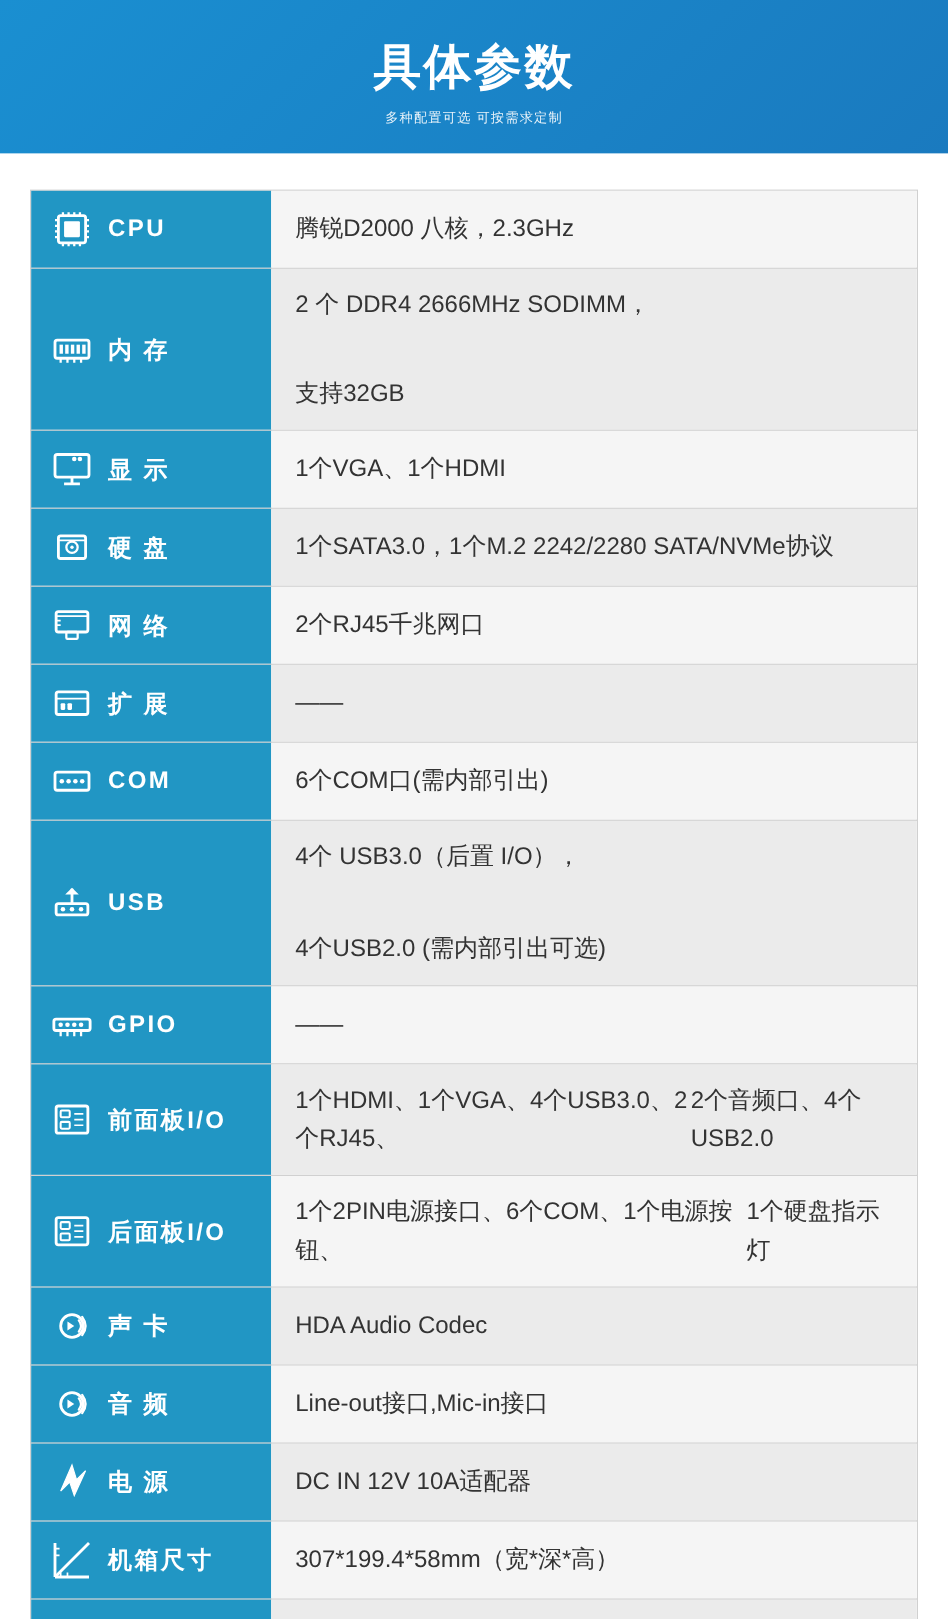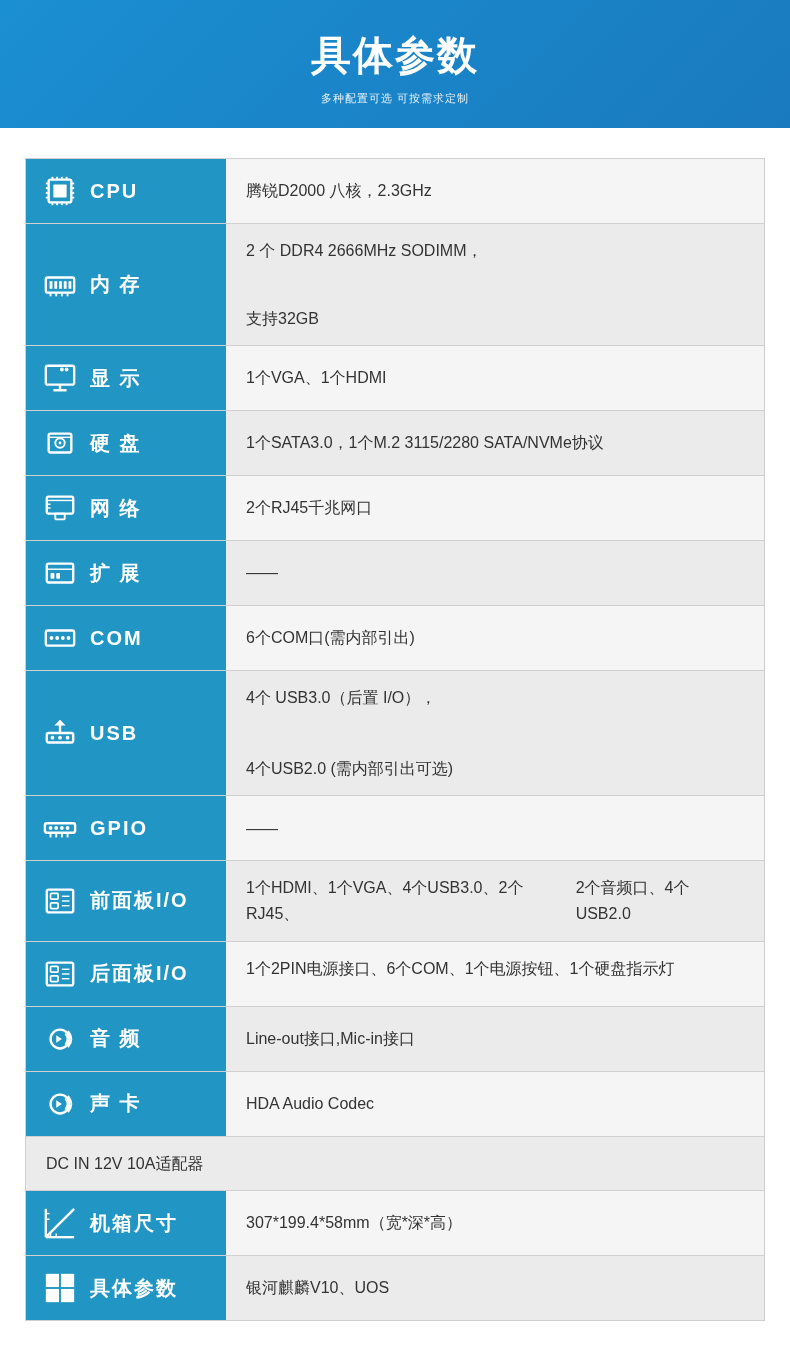--- a/index.html
+++ b/index.html
@@ -64,21 +64,21 @@
       font-size: 20px;
       font-weight: bold;
       letter-spacing: 2px;
       white-space: nowrap;
     }
 
     .spec-value {
       flex: 1;
       background: #f0f0f0;
       padding: 14px 20px;
-      font-size: 16px;
+      font-size: 20px;
       color: #333;
       display: flex;
       align-items: center;
       line-height: 1.6;
     }
 
     
     .spec-row:nth-child(odd) .spec-value {
       background: #f5f5f5;
     }
@@ -168,21 +168,21 @@
           <div class="spec-icon">
             <svg viewBox="0 0 36 36" width="34" height="34">
               <rect x="6" y="8" width="24" height="20" rx="2" fill="none" stroke="white" stroke-width="2.5"></rect>
               <circle cx="18" cy="18" r="5" fill="none" stroke="white" stroke-width="2"></circle>
               <circle cx="18" cy="18" r="1.5" fill="white"></circle>
               <line x1="6" y1="12" x2="30" y2="12" stroke="white" stroke-width="1.5"></line>
             </svg>
           </div>
           <span class="spec-label-text">硬  盘</span>
         </div>
-        <div class="spec-value">1个SATA3.0，1个M.2 3115/2280 SATA/NVMe协议</div>
+        <div class="spec-value">1个SATA3.0，1个M.2 2242/2280 SATA/NVMe协议</div>
       </div>
       <div class="spec-row">
         <div class="spec-label">
           <div class="spec-icon">
             <svg viewBox="0 0 36 36" width="34" height="34">
               <rect x="4" y="6" width="28" height="18" rx="2" fill="none" stroke="white" stroke-width="2.5"></rect>
               <line x1="4" y1="10" x2="32" y2="10" stroke="white" stroke-width="1.5"></line>
               <rect x="13" y="24" width="10" height="6" rx="1" fill="none" stroke="white" stroke-width="2"></rect>
               <line x1="4" y1="14" x2="8" y2="14" stroke="white" stroke-width="1.5"></line>
               <line x1="4" y1="18" x2="8" y2="18" stroke="white" stroke-width="1.5"></line>
@@ -300,39 +300,47 @@
       <div class="spec-row">
         <div class="spec-label">
           <div class="spec-icon">
             <svg viewBox="0 0 36 36" width="34" height="34">
               <circle cx="18" cy="18" r="10" fill="none" stroke="white" stroke-width="2.5"></circle>
               <path d="M14 14 L14 22 L20 18 Z" fill="white"></path>
               <path d="M24 13 Q28 18 24 23" fill="none" stroke="white" stroke-width="2" stroke-linecap="round"></path>
               <path d="M27 10 Q33 18 27 26" fill="none" stroke="white" stroke-width="2" stroke-linecap="round"></path>
             </svg>
           </div>
-          <span class="spec-label-text">音  频</span>
-        </div>
-        <div class="spec-value">Line-out接口,Mic-in接口</div>
+          <span class="spec-label-text">声  卡</span>
+        </div>
+        <div class="spec-value">HDA Audio Codec</div>
       </div>
       <div class="spec-row">
         <div class="spec-label">
           <div class="spec-icon">
             <svg viewBox="0 0 36 36" width="34" height="34">
               <circle cx="18" cy="18" r="10" fill="none" stroke="white" stroke-width="2.5"></circle>
               <path d="M14 14 L14 22 L20 18 Z" fill="white"></path>
               <path d="M24 13 Q28 18 24 23" fill="none" stroke="white" stroke-width="2" stroke-linecap="round"></path>
               <path d="M27 10 Q33 18 27 26" fill="none" stroke="white" stroke-width="2" stroke-linecap="round"></path>
             </svg>
           </div>
-          <span class="spec-label-text">声  卡</span>
-        </div>
-        <div class="spec-value">HDA Audio Codec</div>
-      </div>
-      <div class="spec-row">
+          <span class="spec-label-text">音  频</span>
+        </div>
+        <div class="spec-value">Line-out接口,Mic-in接口</div>
+      </div>
+      <div class="spec-row">
+        <div class="spec-label">
+          <div class="spec-icon">
+            <svg viewBox="0 0 36 36" width="34" height="34">
+              <polygon points="18,3 22,16 30,8 20,30 16,18 8,26" fill="white" stroke="white" stroke-width="1"></polygon>
+            </svg>
+          </div>
+          <span class="spec-label-text">电  源</span>
+        </div>
         <div class="spec-value">DC IN 12V 10A适配器</div>
       </div>
       <div class="spec-row">
         <div class="spec-label">
           <div class="spec-icon">
             <svg viewBox="0 0 36 36" width="34" height="34">
               <line x1="3" y1="33" x2="33" y2="3" stroke="white" stroke-width="2.5"></line>
               <line x1="3" y1="3" x2="3" y2="33" stroke="white" stroke-width="2.5"></line>
               <line x1="3" y1="33" x2="33" y2="33" stroke="white" stroke-width="2.5"></line>
               <line x1="3" y1="8" x2="7" y2="8" stroke="white" stroke-width="1.5"></line>

